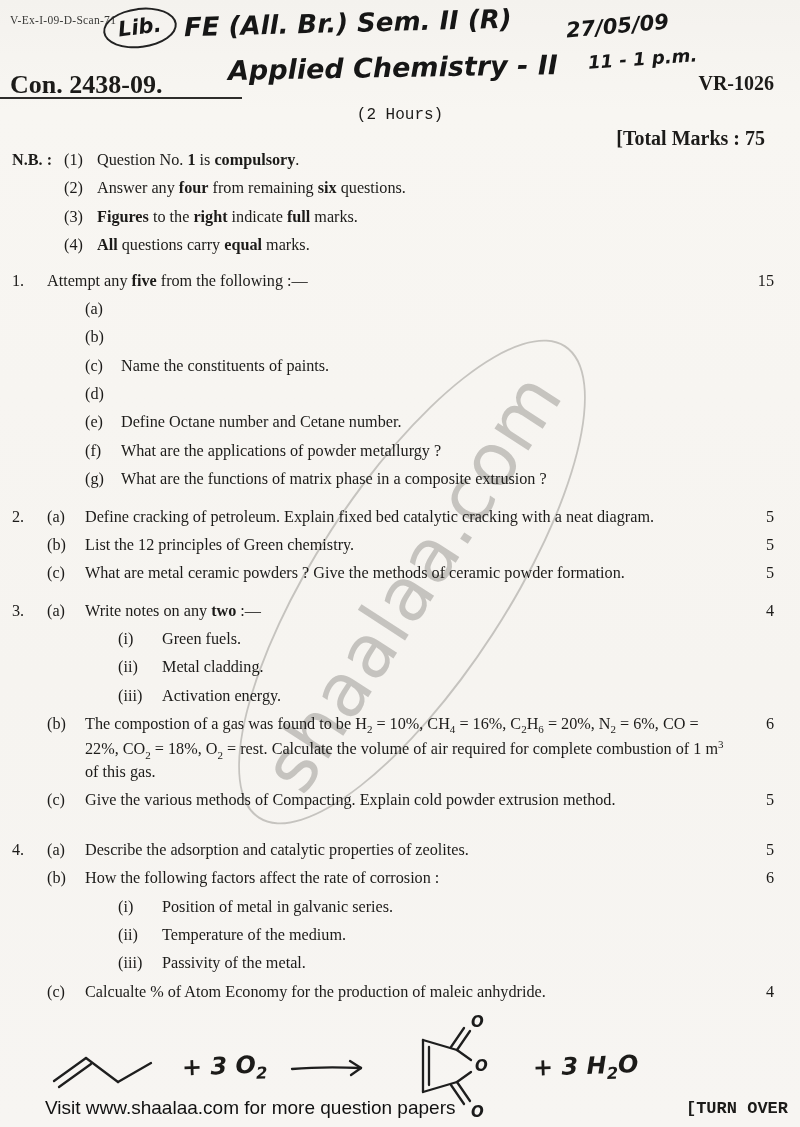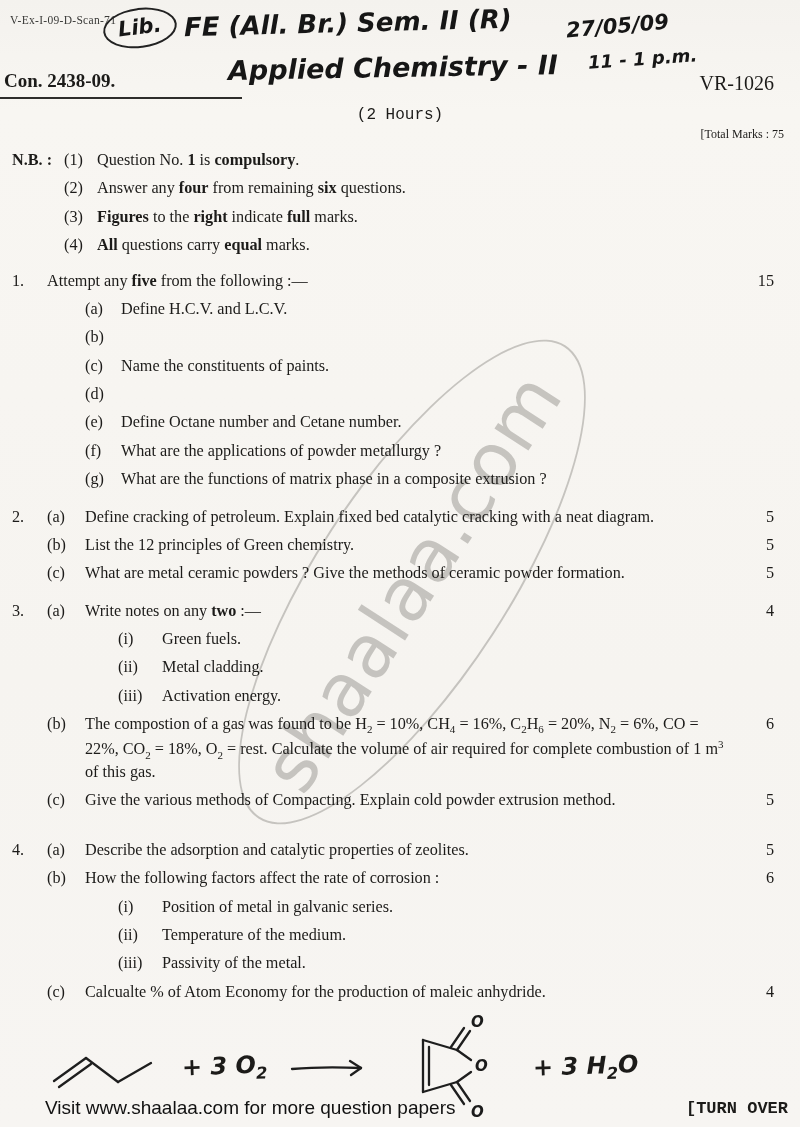--- a/index.html
+++ b/index.html
@@ -18,25 +18,25 @@
   
   .header{position:relative;height:150px;z-index:1;}
   .header>div{position:absolute;}
   .scan-code{left:10px;top:14px;font-size:11.5px;letter-spacing:.3px;color:#3a3a38;}
   .hw{font-family:"DejaVu Sans",sans-serif;font-style:italic;font-weight:600;color:#161616;white-space:nowrap;}
   .hw-lib{left:103px;top:8px;font-size:21px;border:2px solid #222;border-radius:50%;padding:5px 13px 7px;transform:rotate(-7deg);}
   .hw-course{left:184px;top:8px;font-size:26px;transform:rotate(-1.5deg);}
   .hw-date{left:566px;top:14px;font-size:21px;transform:rotate(-5deg);}
   .hw-time{left:588px;top:48px;font-size:18px;transform:rotate(-4deg);}
   .hw-subject{left:228px;top:52px;font-size:27px;transform:rotate(-1deg);}
-  .con{left:4px;top:70px;font-size:19px;font-weight:bold;}
+  .con{left:10px;top:70px;font-size:26px;font-weight:bold;}
   .con-rule{left:0;top:97px;width:242px;border-top:2px solid #2e2d2b;}
-  .paper-code{right:26px;top:72px;font-size:20px;font-weight:normal;}
+  .paper-code{right:26px;top:72px;font-size:20px;font-weight:bold;}
   .duration{left:0;width:100%;text-align:center;top:106px;font-size:16px;font-family:Liberation Mono, monospace;}
-  .total-marks{right:16px;top:127px;font-size:12px;font-weight:normal;}
+  .total-marks{right:35px;top:127px;font-size:20px;font-weight:bold;}
   
   .content{position:relative;z-index:1;padding:0 26px 0 12px;}
   .row{display:flex;align-items:baseline;margin-bottom:7px;font-size:16.2px;line-height:1.32;}
   .nb-label{flex:0 0 52px;font-weight:bold;}
   .nb-num{flex:0 0 33px;}
   .col-qn{flex:0 0 35px;}
   .col-letter{flex:0 0 38px;}
   .col-letter2{flex:0 0 36px;}
   .col-roman{flex:0 0 44px;}
   .col-text{flex:1 1 auto;padding-right:14px;}
@@ -110,21 +110,20 @@
     </div>
 
     <div class="qblock">
       <div class="row">
         <span class="col-qn">1.</span>
         <span class="col-text">Attempt any <b>five</b> from the following :—</span>
         <span class="col-marks">15</span>
       </div>
       <div class="row ind-a">
         <span class="col-letter2">(a)</span>
-        <span class="col-text">Define H.C.V. and L.C.V.</span>
       </div>
       <div class="row ind-a">
         <span class="col-letter2">(b)</span>
       </div>
       <div class="row ind-a">
         <span class="col-letter2">(c)</span>
         <span class="col-text">Name the constituents of paints.</span>
       </div>
       <div class="row ind-a">
         <span class="col-letter2">(d)</span>

